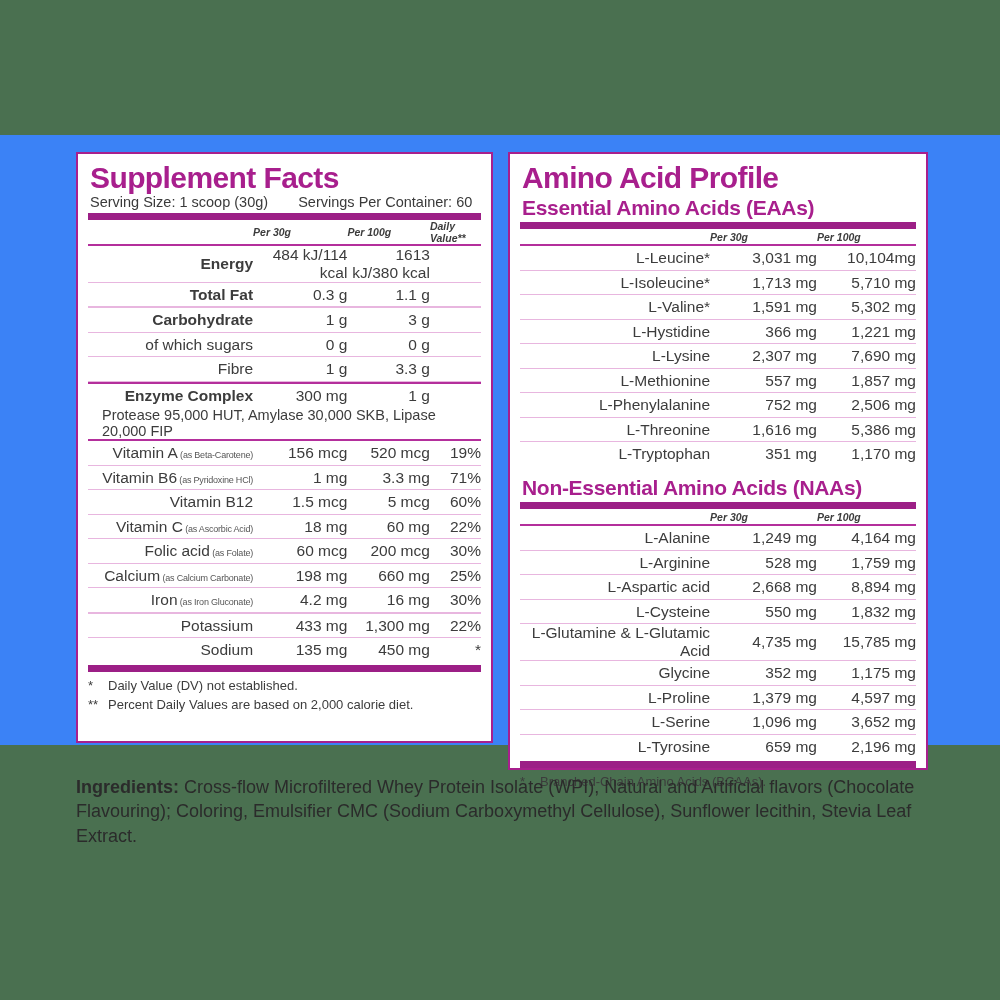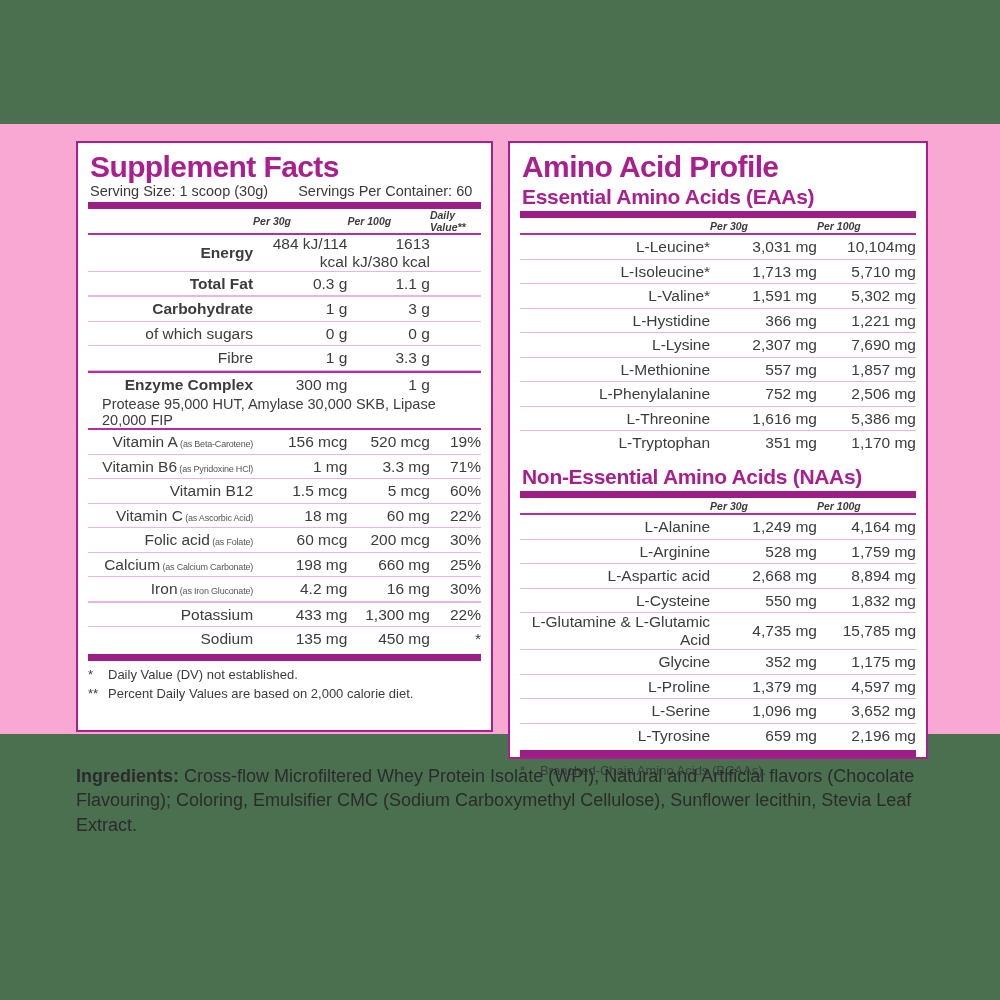--- a/index.html
+++ b/index.html
@@ -23,24 +23,24 @@
     left: 0;
     width: 1000px;
     background: #4a7050;
   }
   .band-top { top: 0; height: 135px; }
   .band-bottom { top: 828px; height: 172px; }
 
   .canvas {
     position: absolute;
     left: 0;
-    top: 124px;
+    top: 135px;
     width: 1000px;
     height: 610px;
-    background: #f9a8d4;
+    background: #3b82f6;
   }
 
   
   .panel {
     position: absolute;
     box-sizing: border-box;
     border: 2px solid #a81f8d;
     background: #ffffff;
   }
   #supplement-panel {

